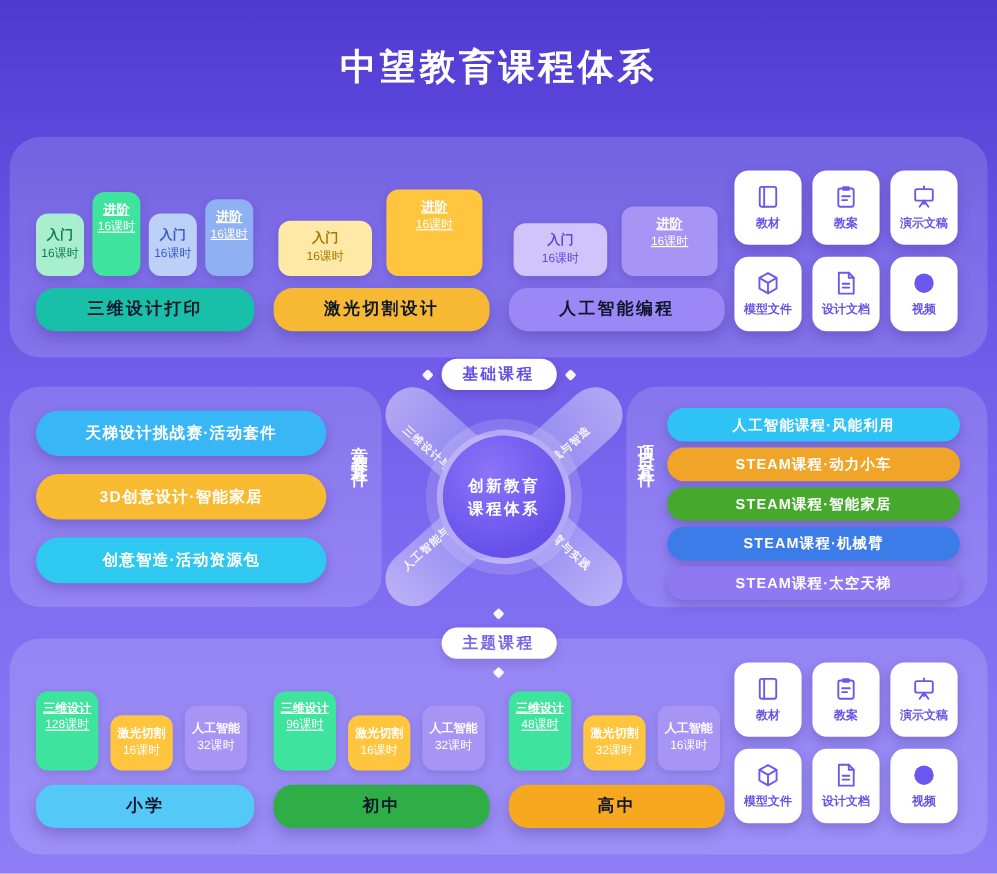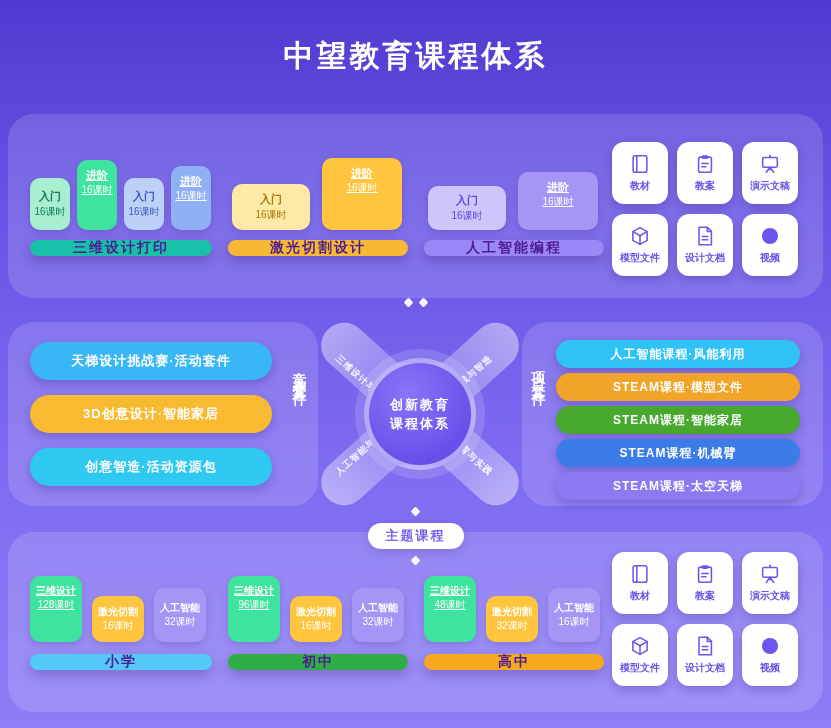--- a/index.html
+++ b/index.html
@@ -19,21 +19,21 @@
   }
   .pill.pad-top{justify-content:flex-start;padding-top:9px;box-sizing:border-box;text-decoration:underline;}
   .pill .l1{font-size:11px;font-weight:700;line-height:1.2;}
   .pill .l2{font-size:10px;line-height:1.2;}
   .t-white{color:#fff;}
   .t-green{color:#0c7d55;}
   .t-blue{color:#3b5cc0;}
   .t-yellow{color:#a87700;}
   .t-purple{color:#5f48d8;}
   .course-btn{
-    position:absolute;height:16px;border:none;border-radius:16px;color:#4c1d95;
+    position:absolute;height:36px;border:none;border-radius:16px;color:#0f172a;
     font-family:inherit;font-weight:700;font-size:14px;letter-spacing:2px;cursor:pointer;
     display:flex;align-items:center;justify-content:center;box-shadow:0 5px 12px rgba(30,10,90,.25);
   }
   .kit-btn{
     position:absolute;border:none;color:#fff;font-family:inherit;font-weight:700;cursor:pointer;
     display:flex;align-items:center;justify-content:center;box-shadow:0 4px 10px rgba(30,10,90,.22);
   }
   .kit-l{height:38px;border-radius:19px;font-size:13px;letter-spacing:1px;}
   .kit-r{height:28px;border-radius:14px;font-size:12px;letter-spacing:1px;}
   .res-card{
@@ -176,34 +176,35 @@
     <span class="res-icon">
       <svg viewBox="0 0 24 24">
           <circle cx="12" cy="12" r="8.8" fill="currentColor"></circle>
         </svg>
     </span>
     <span class="res-label">视频</span>
   </div>
 
   <div class="connector" style="top:299px;">
     <span class="diamond"></span>
+    <span class="conn-label">基础课程</span>
     <span class="diamond"></span>
   </div>
 
   <section class="panel" style="left:8px;top:322px;width:310px;height:184px;"></section>
   <section class="panel" style="left:522px;top:322px;width:301px;height:184px;"></section>
 
   <button class="kit-btn kit-l" style="left: 30px; top: 342px; width: 242px; background: rgb(56, 182, 245);">天梯设计挑战赛·活动套件</button>
   <button class="kit-btn kit-l" style="left: 30px; top: 395px; width: 242px; background: rgb(247, 186, 49);">3D创意设计·智能家居</button>
   <button class="kit-btn kit-l" style="left: 30px; top: 448px; width: 242px; background: rgb(47, 200, 240);">创意智造·活动资源包</button>
   <div class="vlabel" style="left:291px;top:360px;">竞赛套件</div>
 
   <div class="vlabel" style="left:530px;top:360px;">项目套件</div>
   <button class="kit-btn kit-r" style="left: 556px; top: 340px; width: 244px; background: rgb(47, 195, 245);">人工智能课程·风能利用</button>
-  <button class="kit-btn kit-r" style="left: 556px; top: 373px; width: 244px; background: rgb(240, 164, 40);">STEAM课程·模型文件</button>
+  <button class="kit-btn kit-r" style="left: 556px; top: 373px; width: 244px; background: rgb(240, 164, 40);">STEAM课程·动力小车</button>
   <button class="kit-btn kit-r" style="left: 556px; top: 406px; width: 244px; background: rgb(70, 169, 45);">STEAM课程·智能家居</button>
   <button class="kit-btn kit-r" style="left: 556px; top: 439px; width: 244px; background: rgb(60, 124, 232);">STEAM课程·机械臂</button>
   <button class="kit-btn kit-r" style="left: 556px; top: 472px; width: 244px; background: rgb(143, 121, 242);">STEAM课程·太空天梯</button>
 
   <div class="hub">
     <div class="ribbon r1"></div>
     <div class="ribbon r2"></div>
     <div class="rlabel tl">三维设计与打印</div>
     <div class="rlabel tr">创意实践与智造</div>
     <div class="rlabel bl">人工智能与编程</div>

